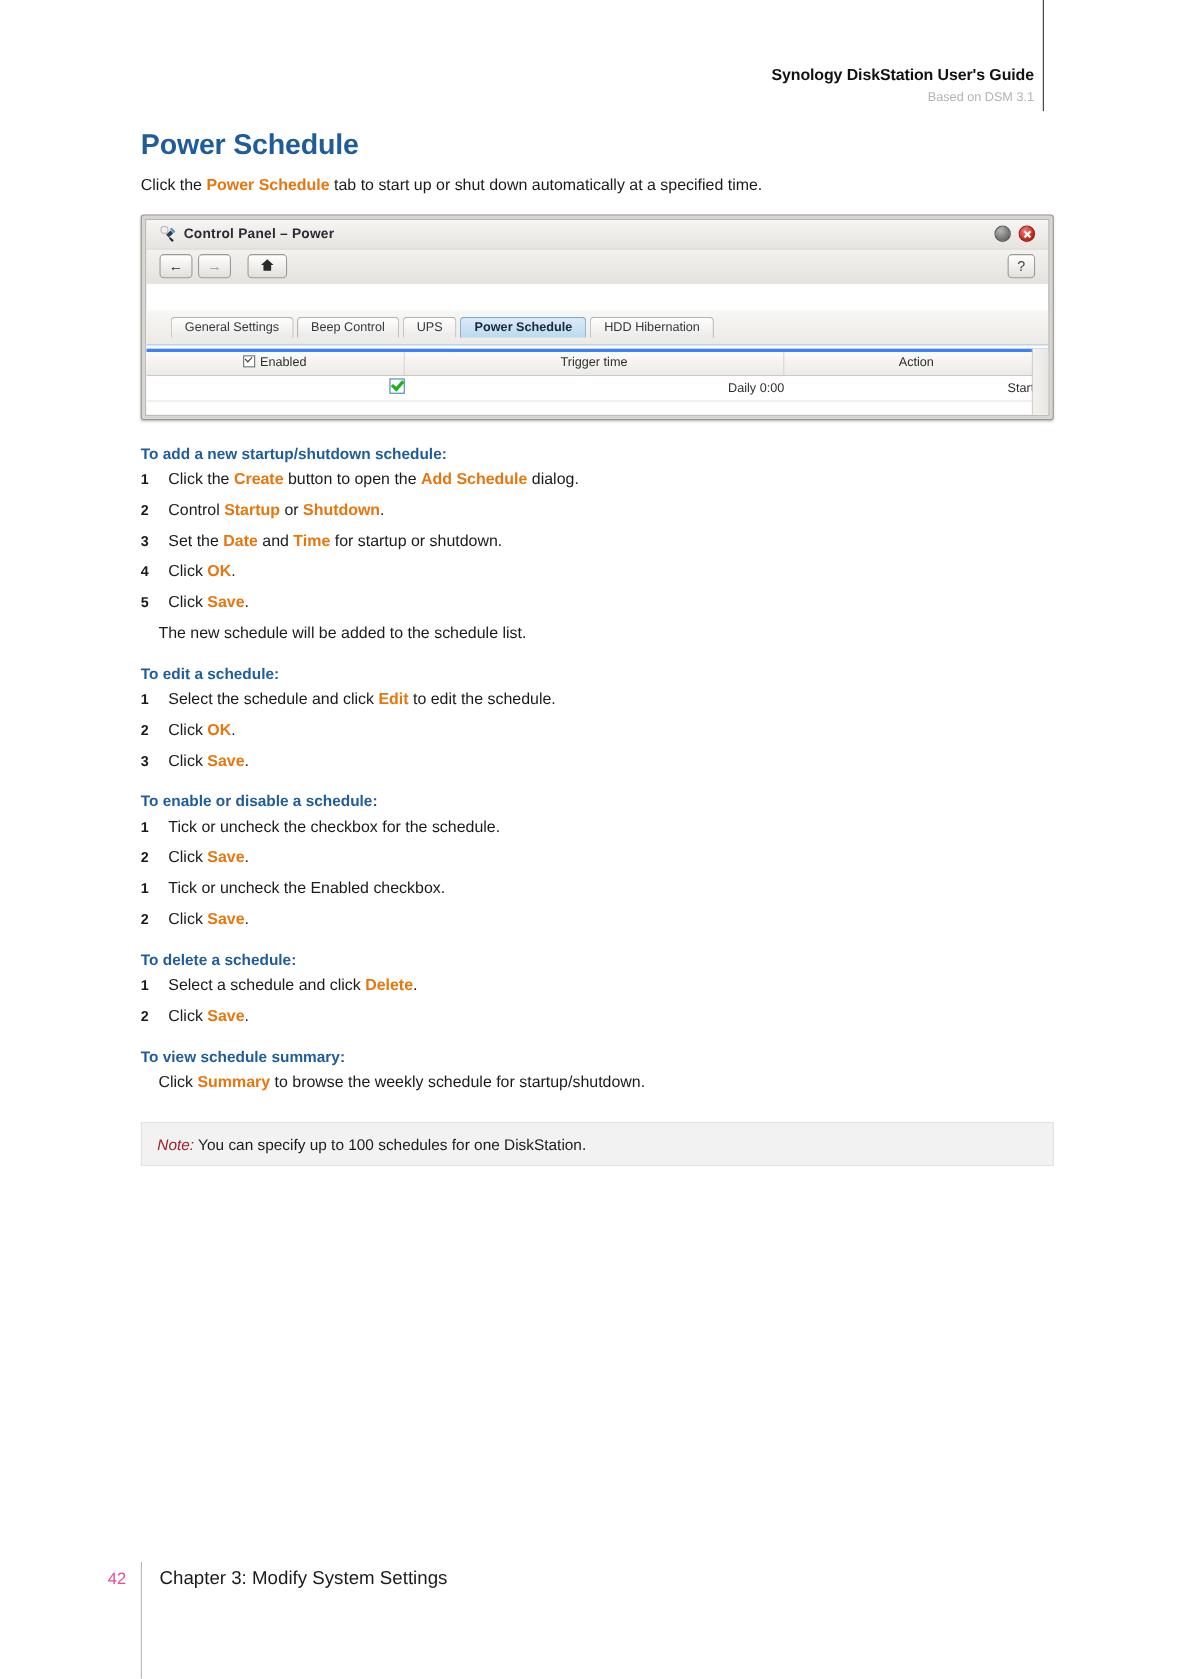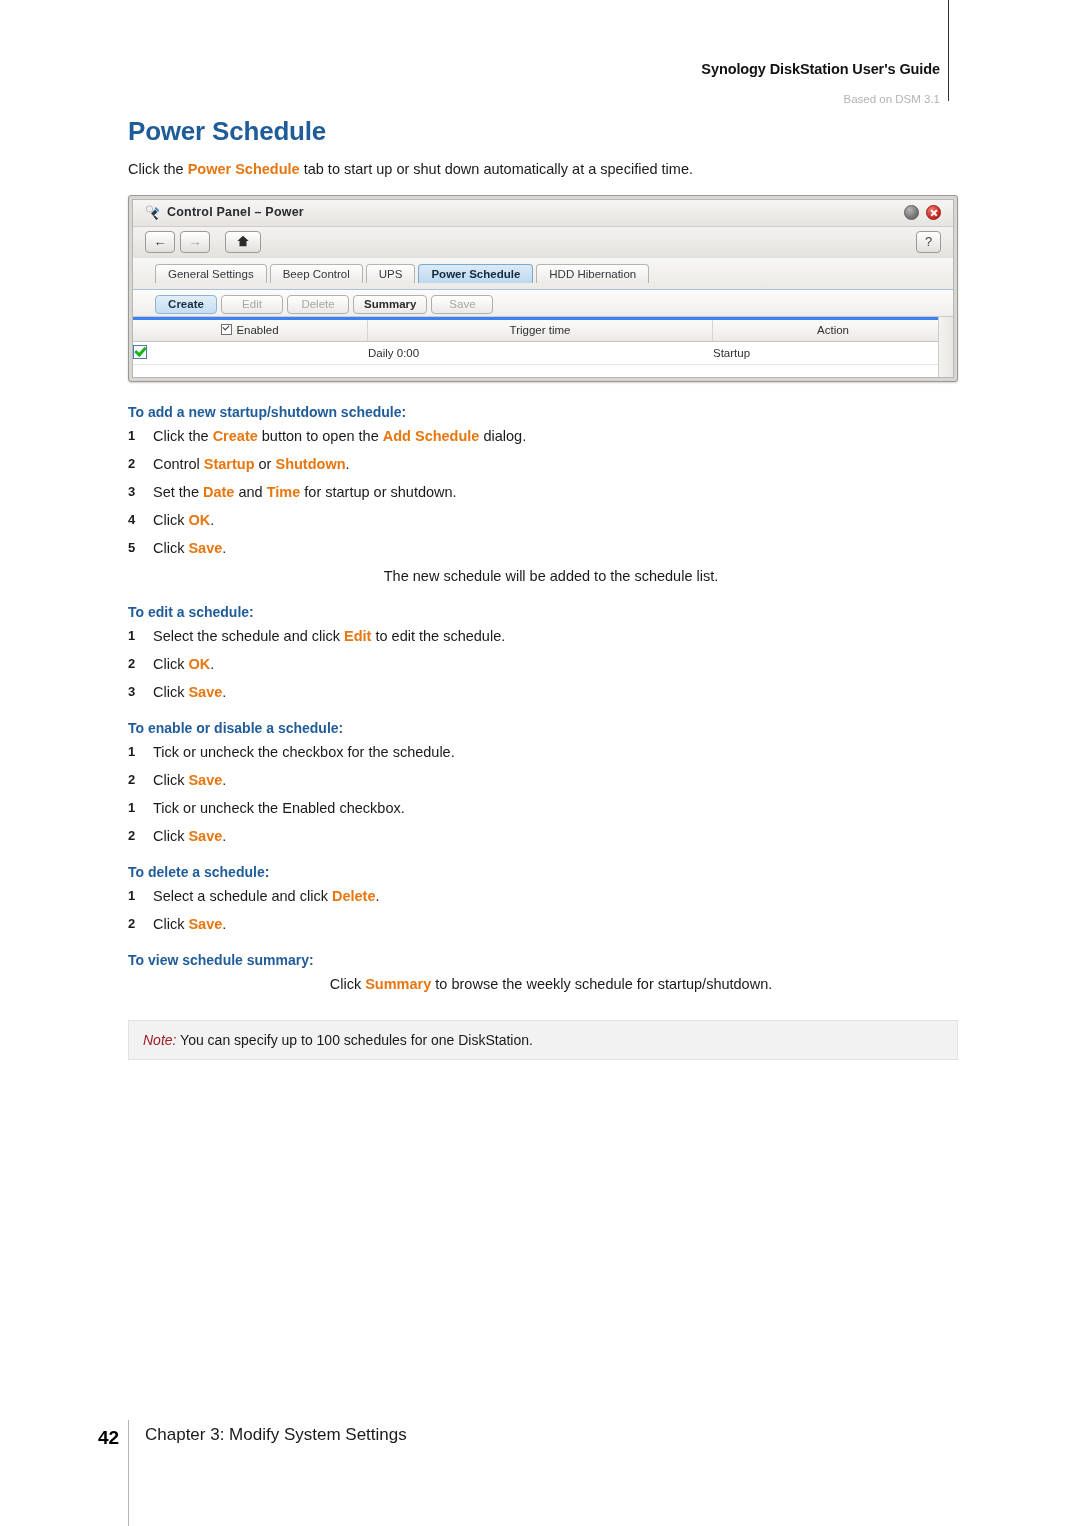--- a/index.html
+++ b/index.html
@@ -45,21 +45,21 @@
     font-weight: bold;
     color: #111111;
     letter-spacing: -0.1px;
     line-height: 18px;
     text-align: right;
   }
   .header-sub {
     font-size: 11.5px;
     color: #b3b3b3;
     line-height: 18px;
-    margin-top: 12px;
+    margin-top: 2px;
   }
 
   
   .content {
     position: absolute;
     left: 128px;
     top: 116px;
     width: 830px;
   }
 
@@ -206,20 +206,21 @@
     padding: 0;
   }
 
   .tabrow {
     position: relative;
     height: 25px;
     padding: 6px 0 0 22px;
     background: linear-gradient(#f7f7f5, #eceae6);
     border-bottom: 1px solid #a8c3d8;
     box-sizing: content-box;
+    margin-top: 24px;
   }
   .tab {
     display: inline-block;
     height: 19px;
     line-height: 19px;
     padding: 0 12px;
     font-size: 11.5px;
     color: #33383d;
     background: linear-gradient(#fefefe, #eceae7);
     border: 1px solid #b6b4b0;
@@ -290,21 +291,21 @@
   }
   .grid-row {
     display: flex;
     height: 22px;
     font-size: 11.5px;
     color: #2f2f2f;
     border-bottom: 1px solid #e6e4e0;
     background: #ffffff;
   }
   .grid-row > div {
-    text-align: left;
+    text-align: right;
     line-height: 22px;
     box-sizing: border-box;
   }
   .col-enabled { width: 235px; }
   .col-trigger { flex: 1; }
   .col-action  { width: 240px; border-right: none !important; }
 
   .hdr-check {
     display: inline-block;
     width: 9px; height: 9px;
@@ -379,21 +380,20 @@
     top: 0;
     font-weight: bold;
     font-size: 13px;
   }
 
   p.plain {
     font-size: 14.5px;
     line-height: 20px;
     margin: 8px 0 0 16px;
     color: #1a1a1a;
-    text-align: center;
   }
   p.plain.nopad { margin-top: 4px; }
 
   .note {
     margin-top: 26px;
     background: #f2f2f2;
     border: 1px solid #e2e2e2;
     padding: 11px 14px;
     font-size: 14px;
     color: #1a1a1a;
@@ -419,23 +419,23 @@
     left: 128px;
     top: 8px;
     width: 1px;
     height: 106px;
     background: #b4b4b4;
   }
   .page-num {
     position: absolute;
     left: 98px;
     top: 15px;
-    font-size: 19px;
-    font-weight: bold;
-    color: #000000;
+    font-size: 15px;
+    font-weight: normal;
+    color: #ec4899;
   }
   .chapter-label {
     position: absolute;
     left: 145px;
     top: 13px;
     font-size: 17px;
     color: #1a1a1a;
   }
 </style>
 </head>

